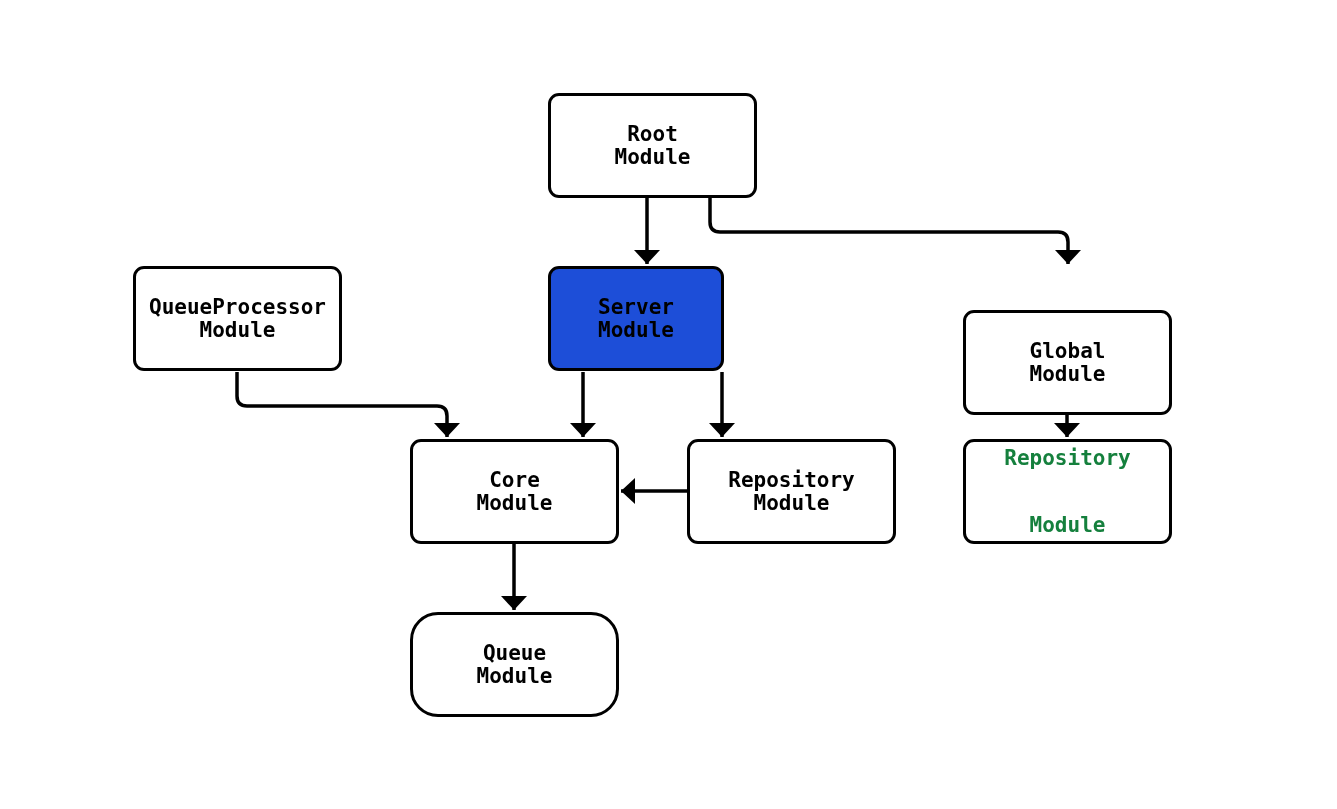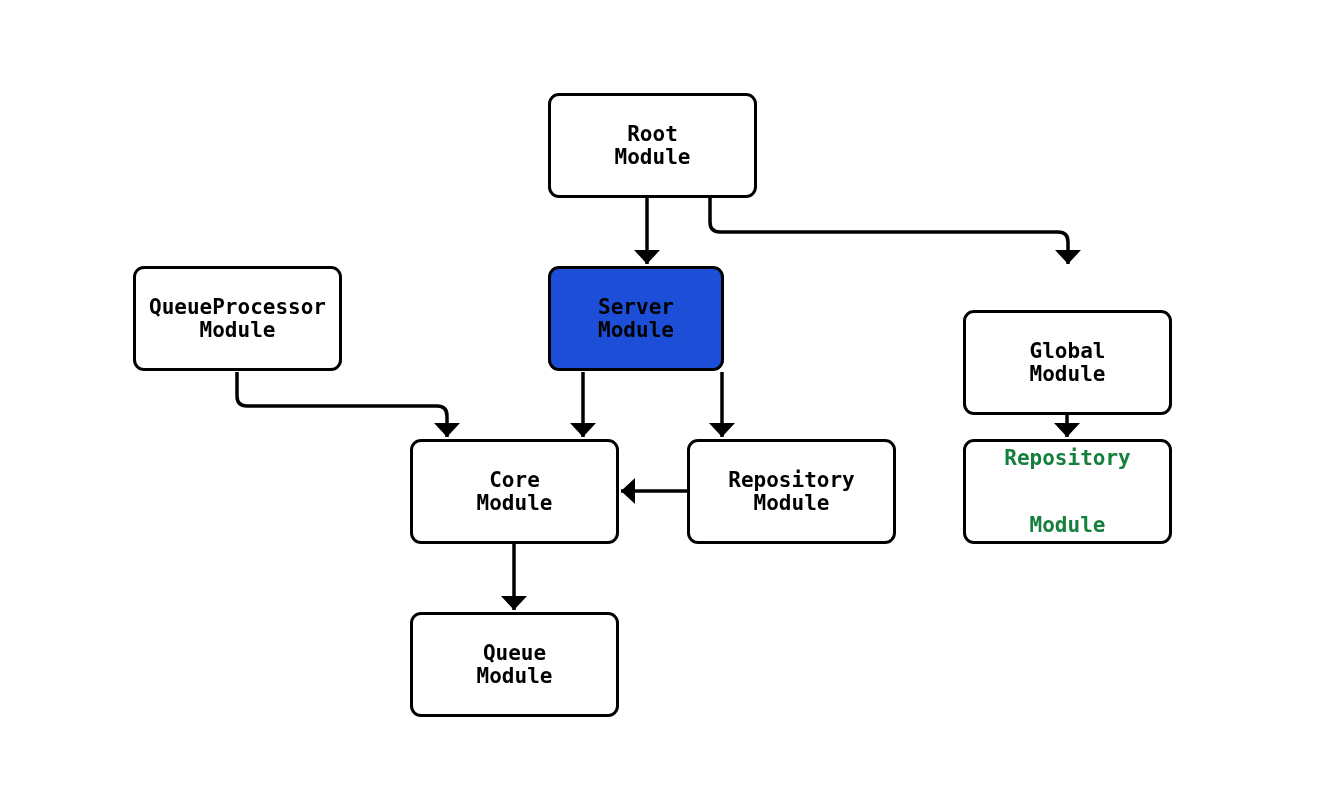--- a/index.html
+++ b/index.html
@@ -94,18 +94,18 @@
         <span>Module</span>
       </div>
       <div class="node" style="left: 687px; top: 439px; width: 209px; height: 105px; background: rgb(255, 255, 255); border-color: rgb(0, 0, 0); color: rgb(0, 0, 0);">
         <span>Repository</span>
         <span>Module</span>
       </div>
       <div class="node" style="left: 963px; top: 439px; width: 209px; height: 105px; background: rgb(255, 255, 255); border-color: rgb(0, 0, 0); color: #15803d; gap: 44px;">
         <span>Repository</span>
         <span>Module</span>
       </div>
-      <div class="node" style="left: 410px; top: 612px; width: 209px; height: 105px; background: rgb(255, 255, 255); border-color: rgb(0, 0, 0); color: rgb(0, 0, 0);">
+      <div class="node" style="left: 410px; top: 612px; width: 209px; height: 105px; background: rgb(255, 255, 255); border-color: rgb(0, 0, 0); color: rgb(0, 0, 0); border-radius: 28px;">
         <span>Queue</span>
         <span>Module</span>
       </div>
     </div>
 </div>
 
 </body></html>

